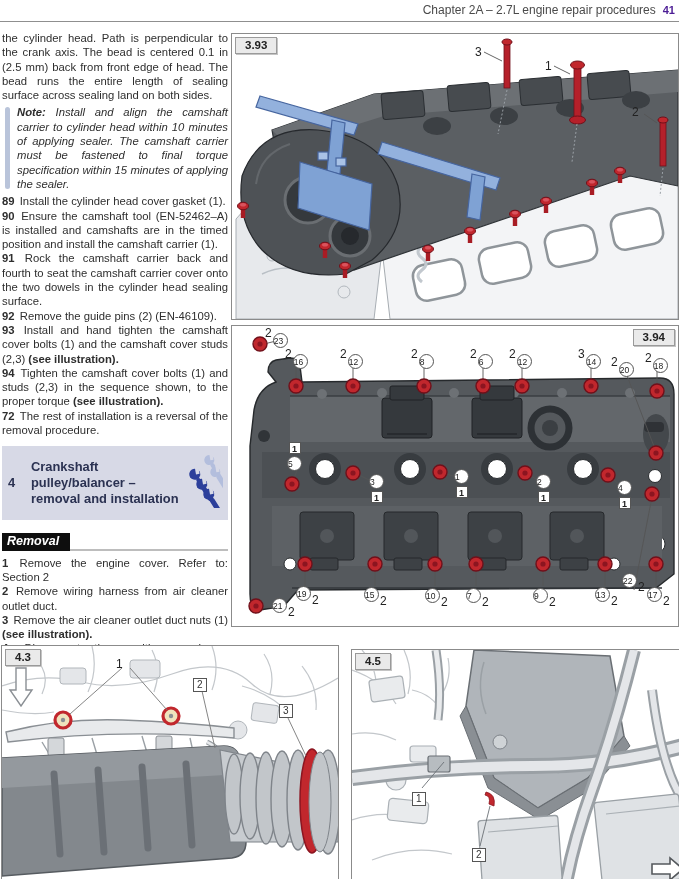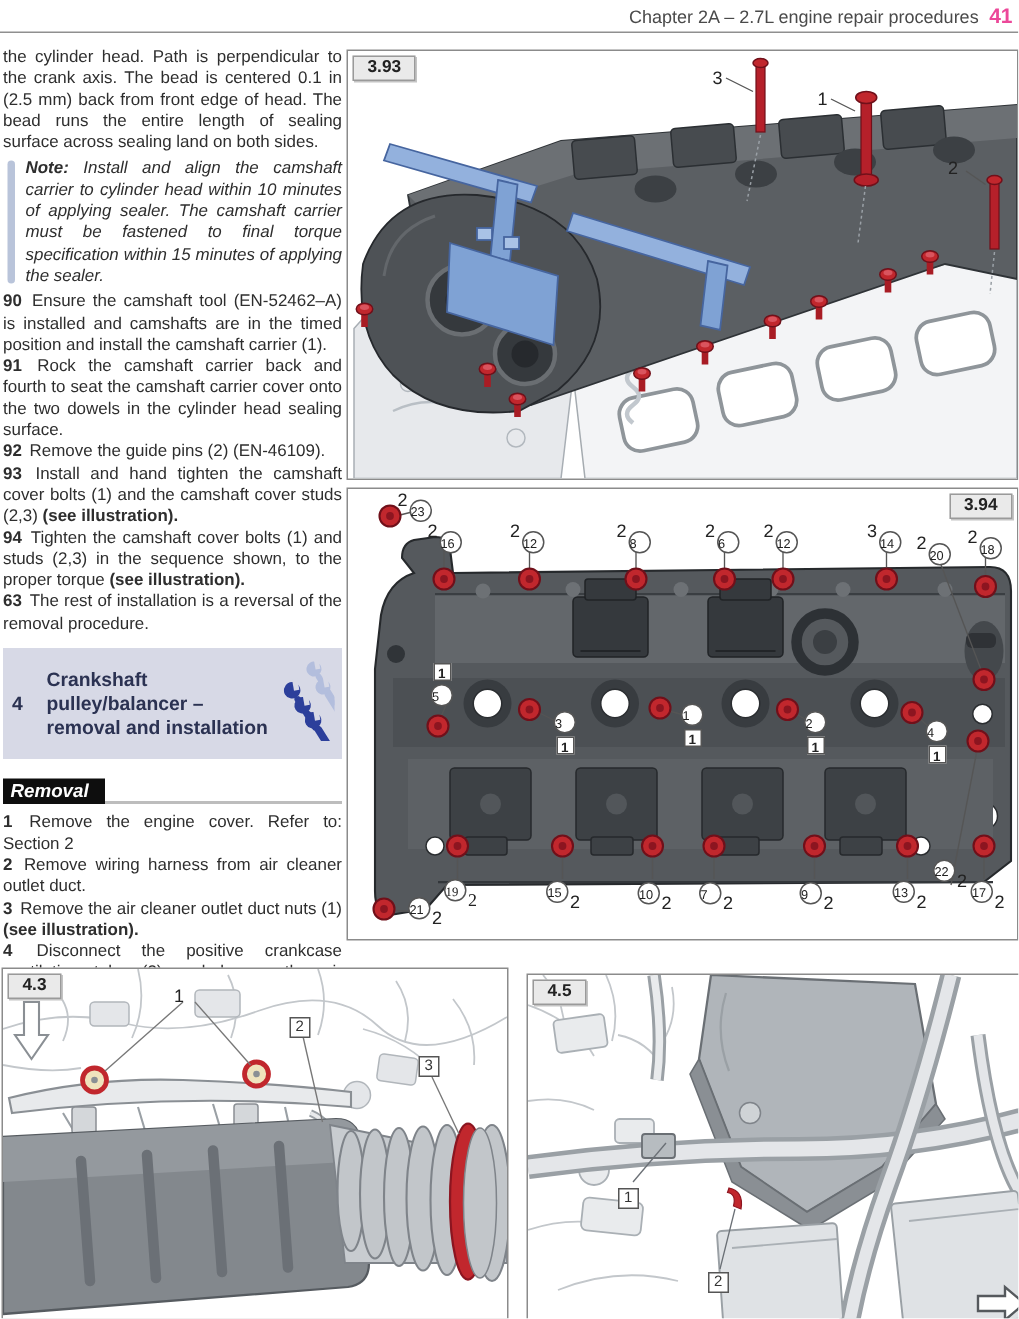--- a/index.html
+++ b/index.html
@@ -2,21 +2,21 @@
 <html><head>
 <meta charset="utf-8">
 <style>
   html,body{margin:0;padding:0;background:#fff;}
   .page{position:relative;width:679px;height:879px;background:#fff;overflow:hidden;
         font-family:"Liberation Sans", sans-serif;color:#2e2e2e;}
   
   .hdr{position:absolute;left:0;top:0;right:0;height:21px;border-bottom:1.5px solid #8f8f8f;
        text-align:right;padding-right:4px;}
   .hdr-title{font-size:12px;color:#4a4a4a;line-height:20px;}
-  .hdr-page{font-size:14px;font-weight:bold;color:#ec4899;margin-left:7px;line-height:20px;}
+  .hdr-page{font-size:11px;font-weight:bold;color:#4c1d95;margin-left:7px;line-height:20px;}
   
   .col{position:absolute;left:2px;top:31px;width:226px;font-size:11.3px;line-height:14.3px;}
   .col p{margin:0;text-align:justify;}
   .note{display:flex;margin:3px 0 3px 0;}
   .note-bar{width:5px;border-radius:3px;background:#b9c4da;margin:2px 7px 2px 3px;flex:none;}
   .note-text{flex:1;font-style:italic;text-align:justify;}
   .note-text b{font-style:italic;}
   .step b.sn{padding-right:2px;}
   .sec-box{margin:9px 0 13px 0;background:#d7d9e6;display:flex;align-items:center;
            padding:8px 5px 8px 6px;color:#2b3252;font-weight:bold;font-size:12.9px;line-height:16px;}
@@ -57,26 +57,27 @@
     <span class="hdr-title">Chapter 2A – 2.7L engine repair procedures</span><span class="hdr-page">41</span>
   </div>
 
   <div class="col">
     <p>the cylinder head. Path is perpendicular to the crank axis. The bead is centered 0.1 in (2.5 mm) back from front edge of head. The bead runs the entire length of sealing surface across sealing land on both sides.</p>
     <div class="note">
       <div class="note-bar"></div>
       <p class="note-text"><b>Note:</b> <span>Install and align the camshaft carrier to cylinder head within 10 minutes of applying sealer. The camshaft carrier must be fastened to final torque specification within 15 minutes of applying the sealer.</span></p>
     </div>
     <div id="steps-a">
+        <p class="step"><b class="sn">89</b> Install the cylinder head cover gasket (1).</p>
         <p class="step"><b class="sn">90</b> Ensure the camshaft tool (EN-52462–A) is installed and camshafts are in the timed position and install the camshaft carrier (1).</p>
         <p class="step"><b class="sn">91</b> Rock the camshaft carrier back and fourth to seat the camshaft carrier cover onto the two dowels in the cylinder head sealing surface.</p>
         <p class="step"><b class="sn">92</b> Remove the guide pins (2) (EN-46109).</p>
         <p class="step"><b class="sn">93</b> Install and hand tighten the camshaft cover bolts (1) and the camshaft cover studs (2,3)<b> (see illustration).</b></p>
         <p class="step"><b class="sn">94</b> Tighten the camshaft cover bolts (1) and studs (2,3) in the sequence shown, to the proper torque<b> (see illustration).</b></p>
-        <p class="step"><b class="sn">63</b> The rest of installation is a reversal of the removal procedure.</p>
+        <p class="step"><b class="sn">72</b> The rest of installation is a reversal of the removal procedure.</p>
       </div>
 
     <div class="sec-box">
       <span class="sec-num">4</span>
       <span class="sec-title">Crankshaft pulley/balancer – removal and installation</span>
       <span class="sec-wrench">
         <svg width="34" height="54" viewBox="0 0 34 54">
           <g fill="#b3bedd">
             <g transform="translate(24,12) rotate(-32)">
                 <rect x="-2" y="-3" width="4" height="24" rx="2"></rect>
@@ -394,21 +395,21 @@
         <span class="sq">1</span>
       </span>
       <span class="co mid" style="left: 385px; top: 154px;">
         <span class="circ">4</span>
         <span class="sq">1</span>
       </span>
       <span class="co bot" style="left: 40px; top: 272px;">
         <span class="circ">21</span>
         <span class="ref">2</span>
       </span>
-      <span class="co bot" style="left: 64px; top: 260px; font-family: Liberation Serif, serif;">
+      <span class="co bot" style="left: 64px; top: 260px;">
         <span class="circ">19</span>
         <span class="ref">2</span>
       </span>
       <span class="co bot" style="left: 132px; top: 261px;">
         <span class="circ">15</span>
         <span class="ref">2</span>
       </span>
       <span class="co bot" style="left: 193px; top: 262px;">
         <span class="circ">10</span>
         <span class="ref">2</span>

